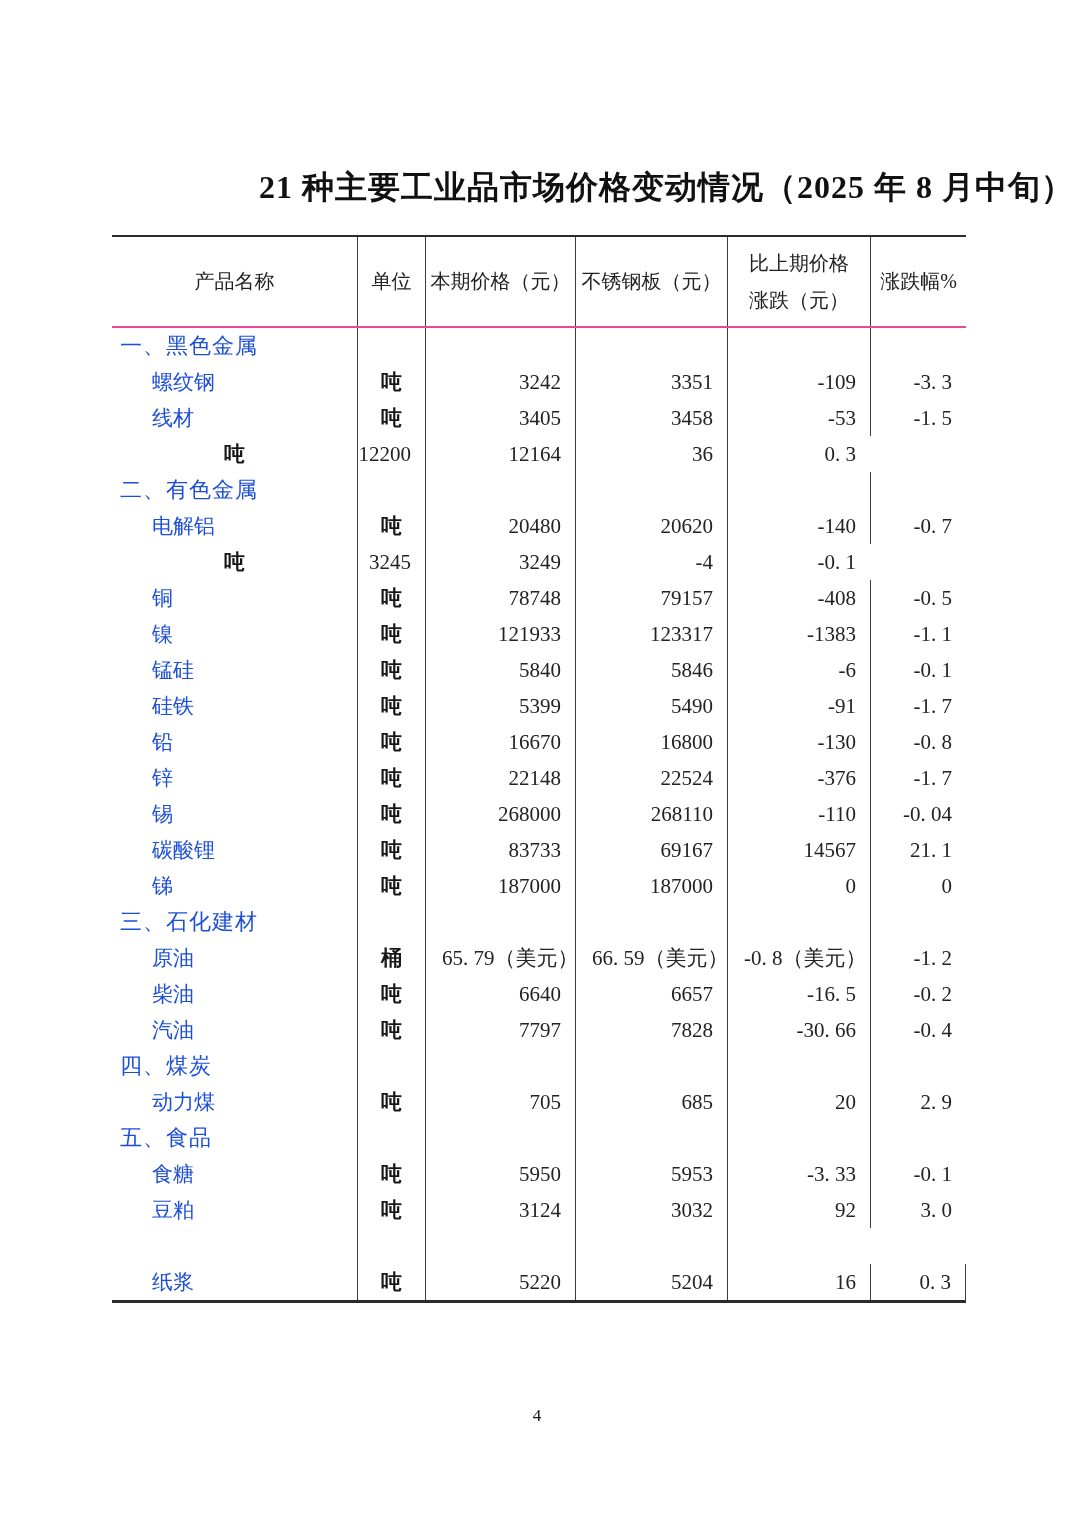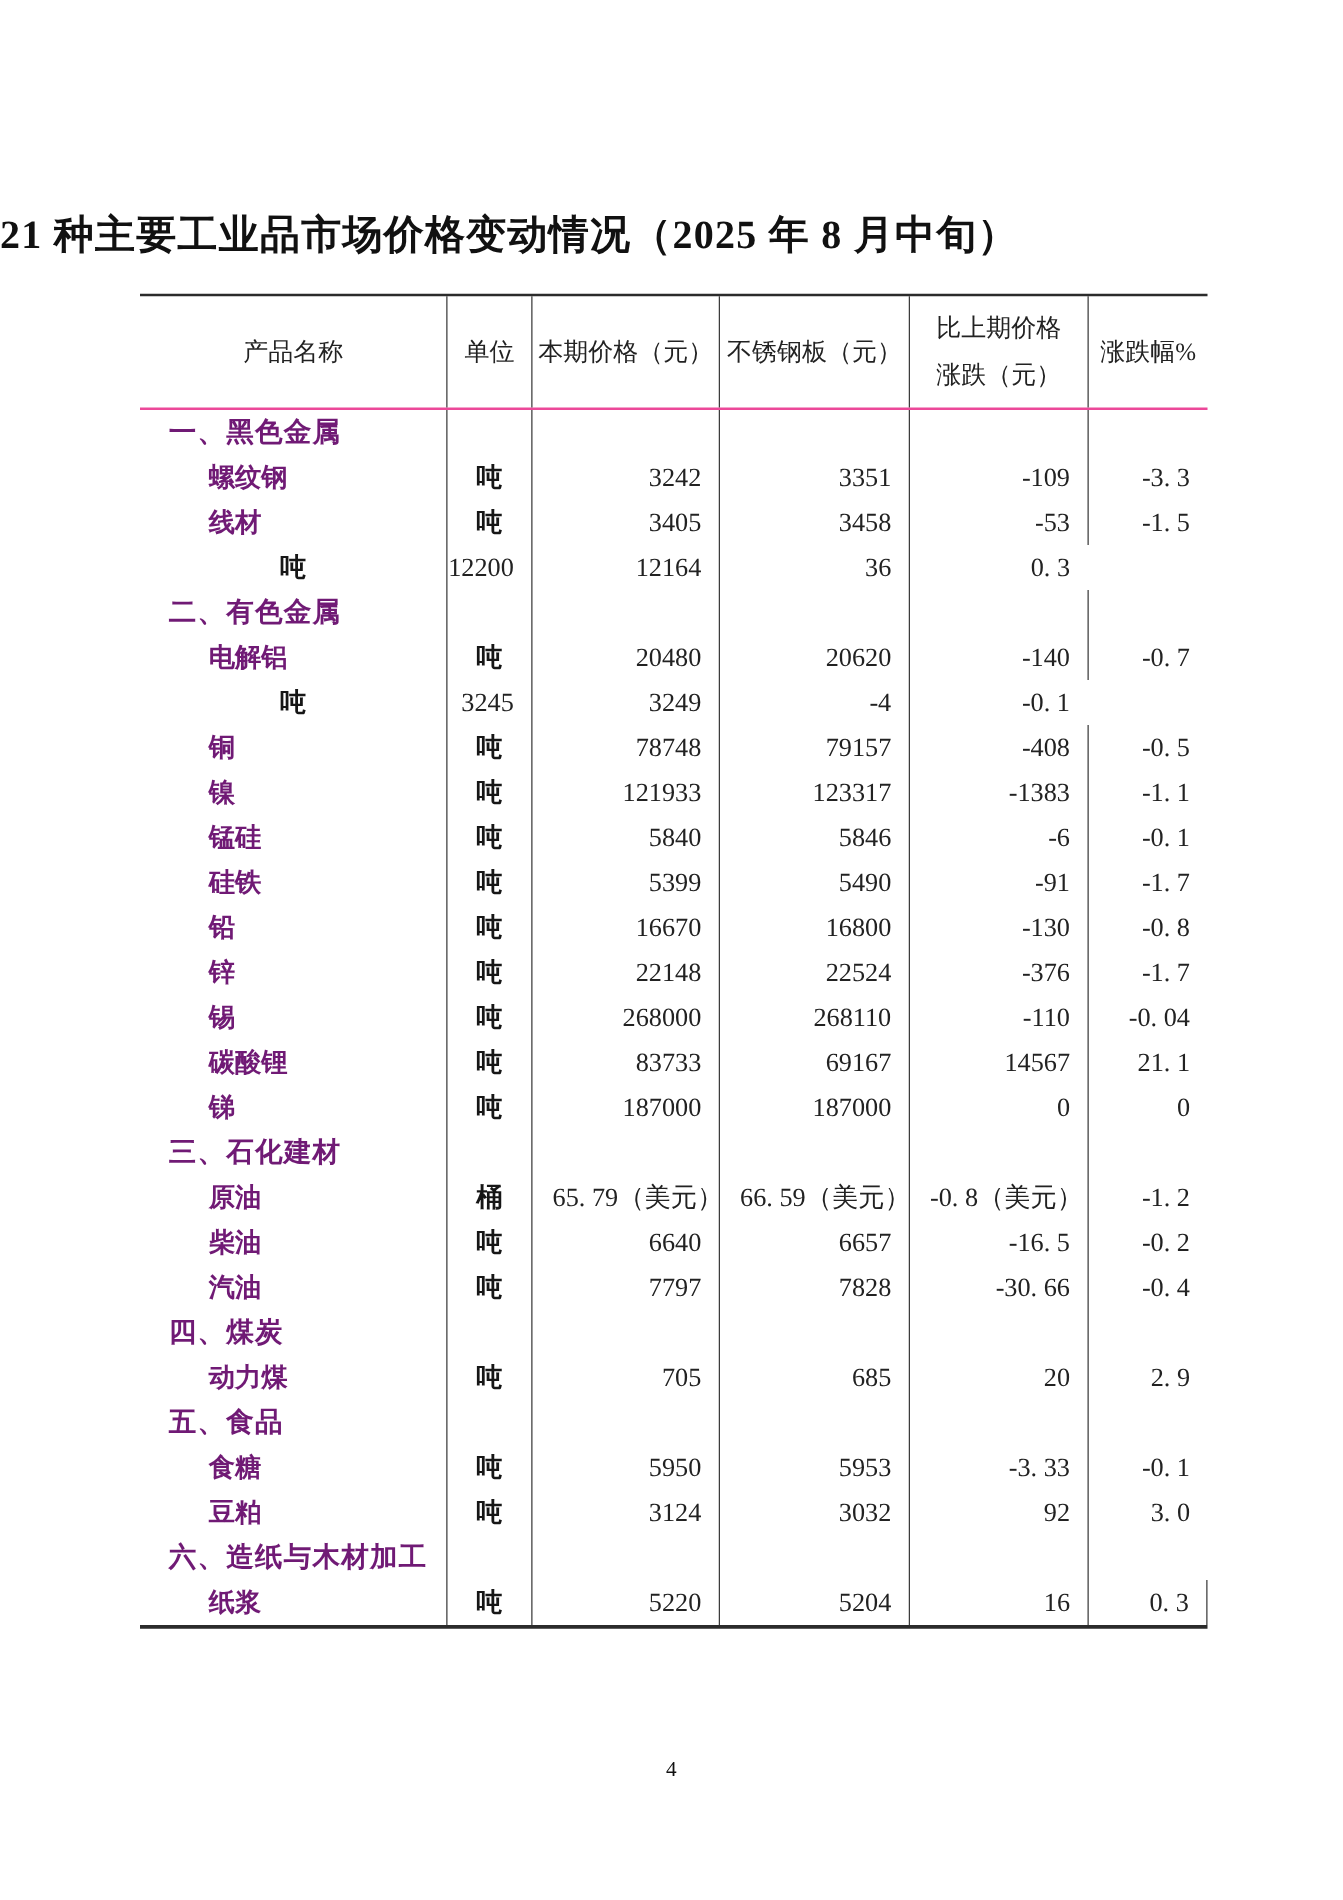--- a/index.html
+++ b/index.html
@@ -14,21 +14,21 @@
     background: #ffffff;
     color: #1a1a1a;
     overflow: hidden;
   }
   .title {
     position: absolute;
     top: 166px;
     left: 0;
     width: 100%;
     margin: 0;
-    text-align: left;
+    text-align: right;
     font-family: "Liberation Serif", serif;
     font-weight: 700;
     font-size: 32px;
     letter-spacing: 1px;
     color: #111;
     white-space: nowrap;
   }
   .price-table {
     position: absolute;
     top: 235px;
@@ -73,26 +73,25 @@
     display: grid;
     grid-template-columns: 245px 68px 150px 152px 143px 96px;
     height: 36px;
   }
   .trow .cell {
     display: flex;
     align-items: center;
   }
   .c-product {
     font-family: "Liberation Sans", sans-serif;
-    font-weight: 700;
+    font-weight: 400;
     font-size: 21px;
-    color: #701a75;
+    color: #1d4ed8;
     padding-left: 40px;
     justify-content: flex-start;
-    margin-left: 15px;
   }
   .trow.section .c-product {
     padding-left: 8px;
     font-size: 22px;
     letter-spacing: 1px;
   }
   .c-unit {
     font-family: "Liberation Sans", sans-serif;
     font-weight: 700;
     font-size: 21px;
@@ -339,21 +338,20 @@
         </div>
         <div class="trow">
           <div class="cell c-product">豆粕</div>
           <div class="cell c-unit">吨</div>
           <div class="cell c-num">3124</div>
           <div class="cell c-num">3032</div>
           <div class="cell c-num">92</div>
           <div class="cell c-num c-pct">3. 0</div>
         </div>
         <div class="trow section">
-          <div class="cell c-product">六、造纸与木材加工</div>
           <div class="cell c-unit"></div>
           <div class="cell c-num"></div>
           <div class="cell c-num"></div>
           <div class="cell c-num"></div>
           <div class="cell c-num c-pct"></div>
         </div>
         <div class="trow last">
           <div class="cell c-product">纸浆</div>
           <div class="cell c-unit">吨</div>
           <div class="cell c-num">5220</div>

